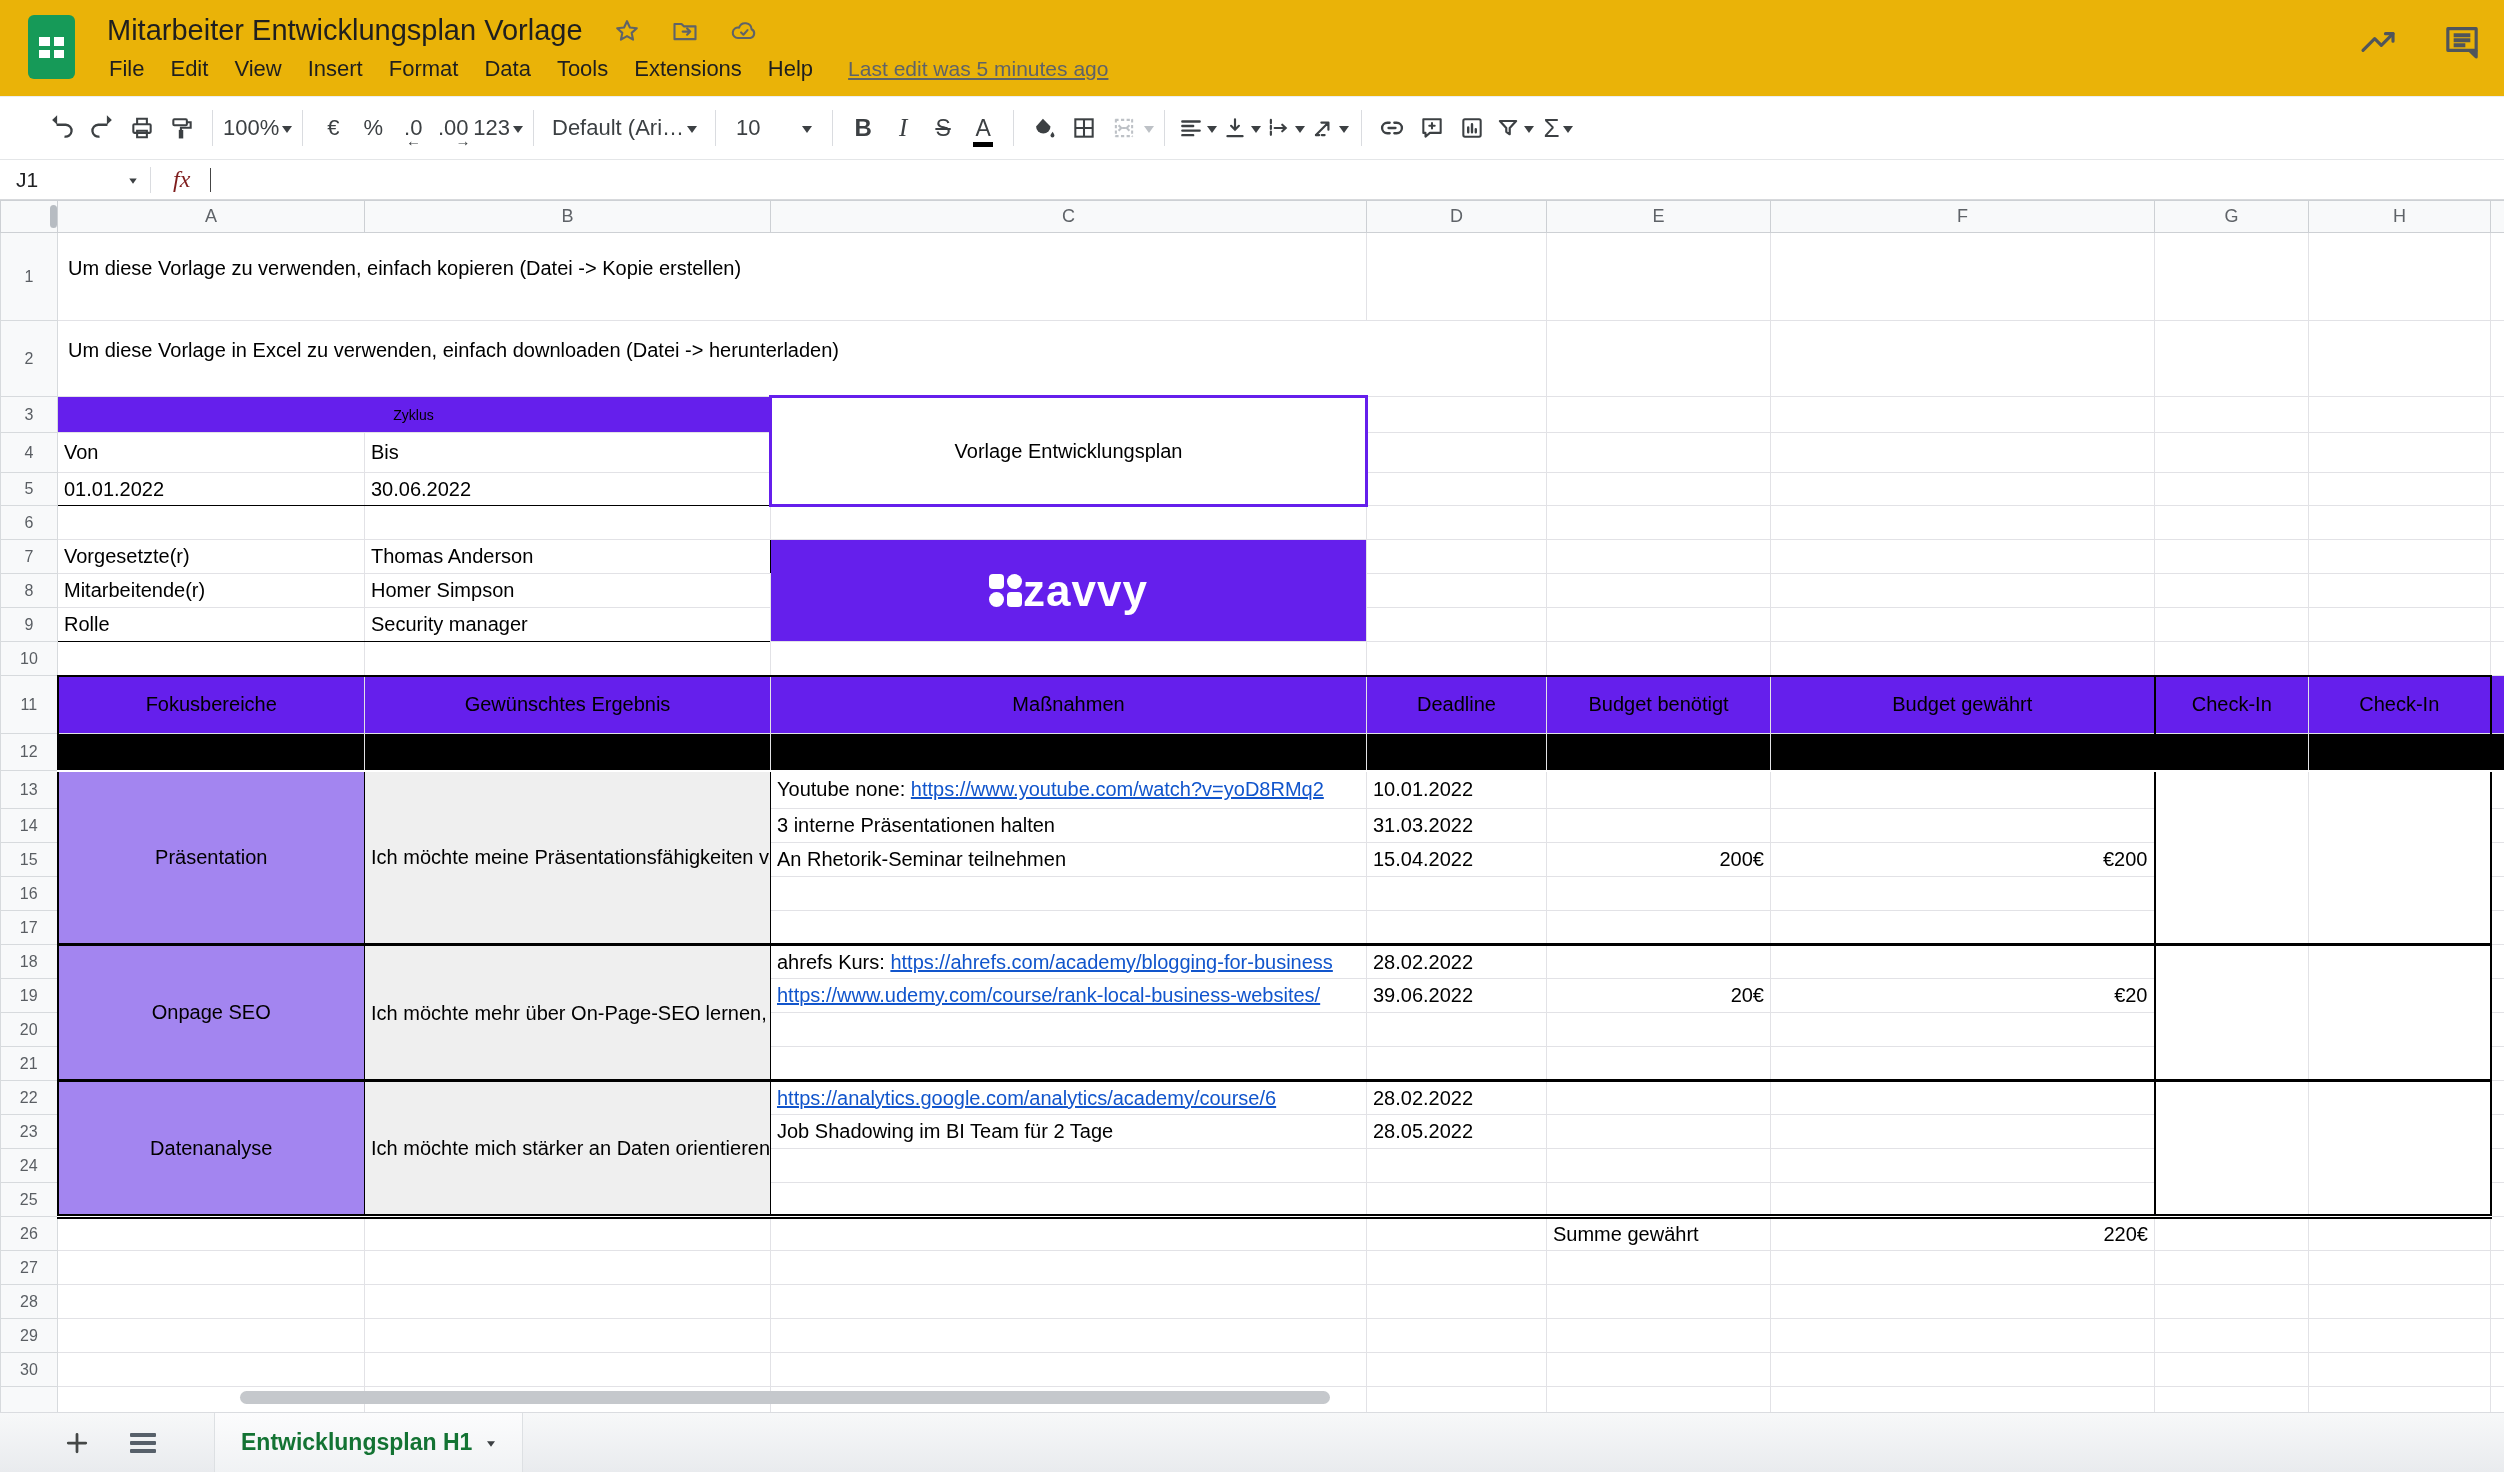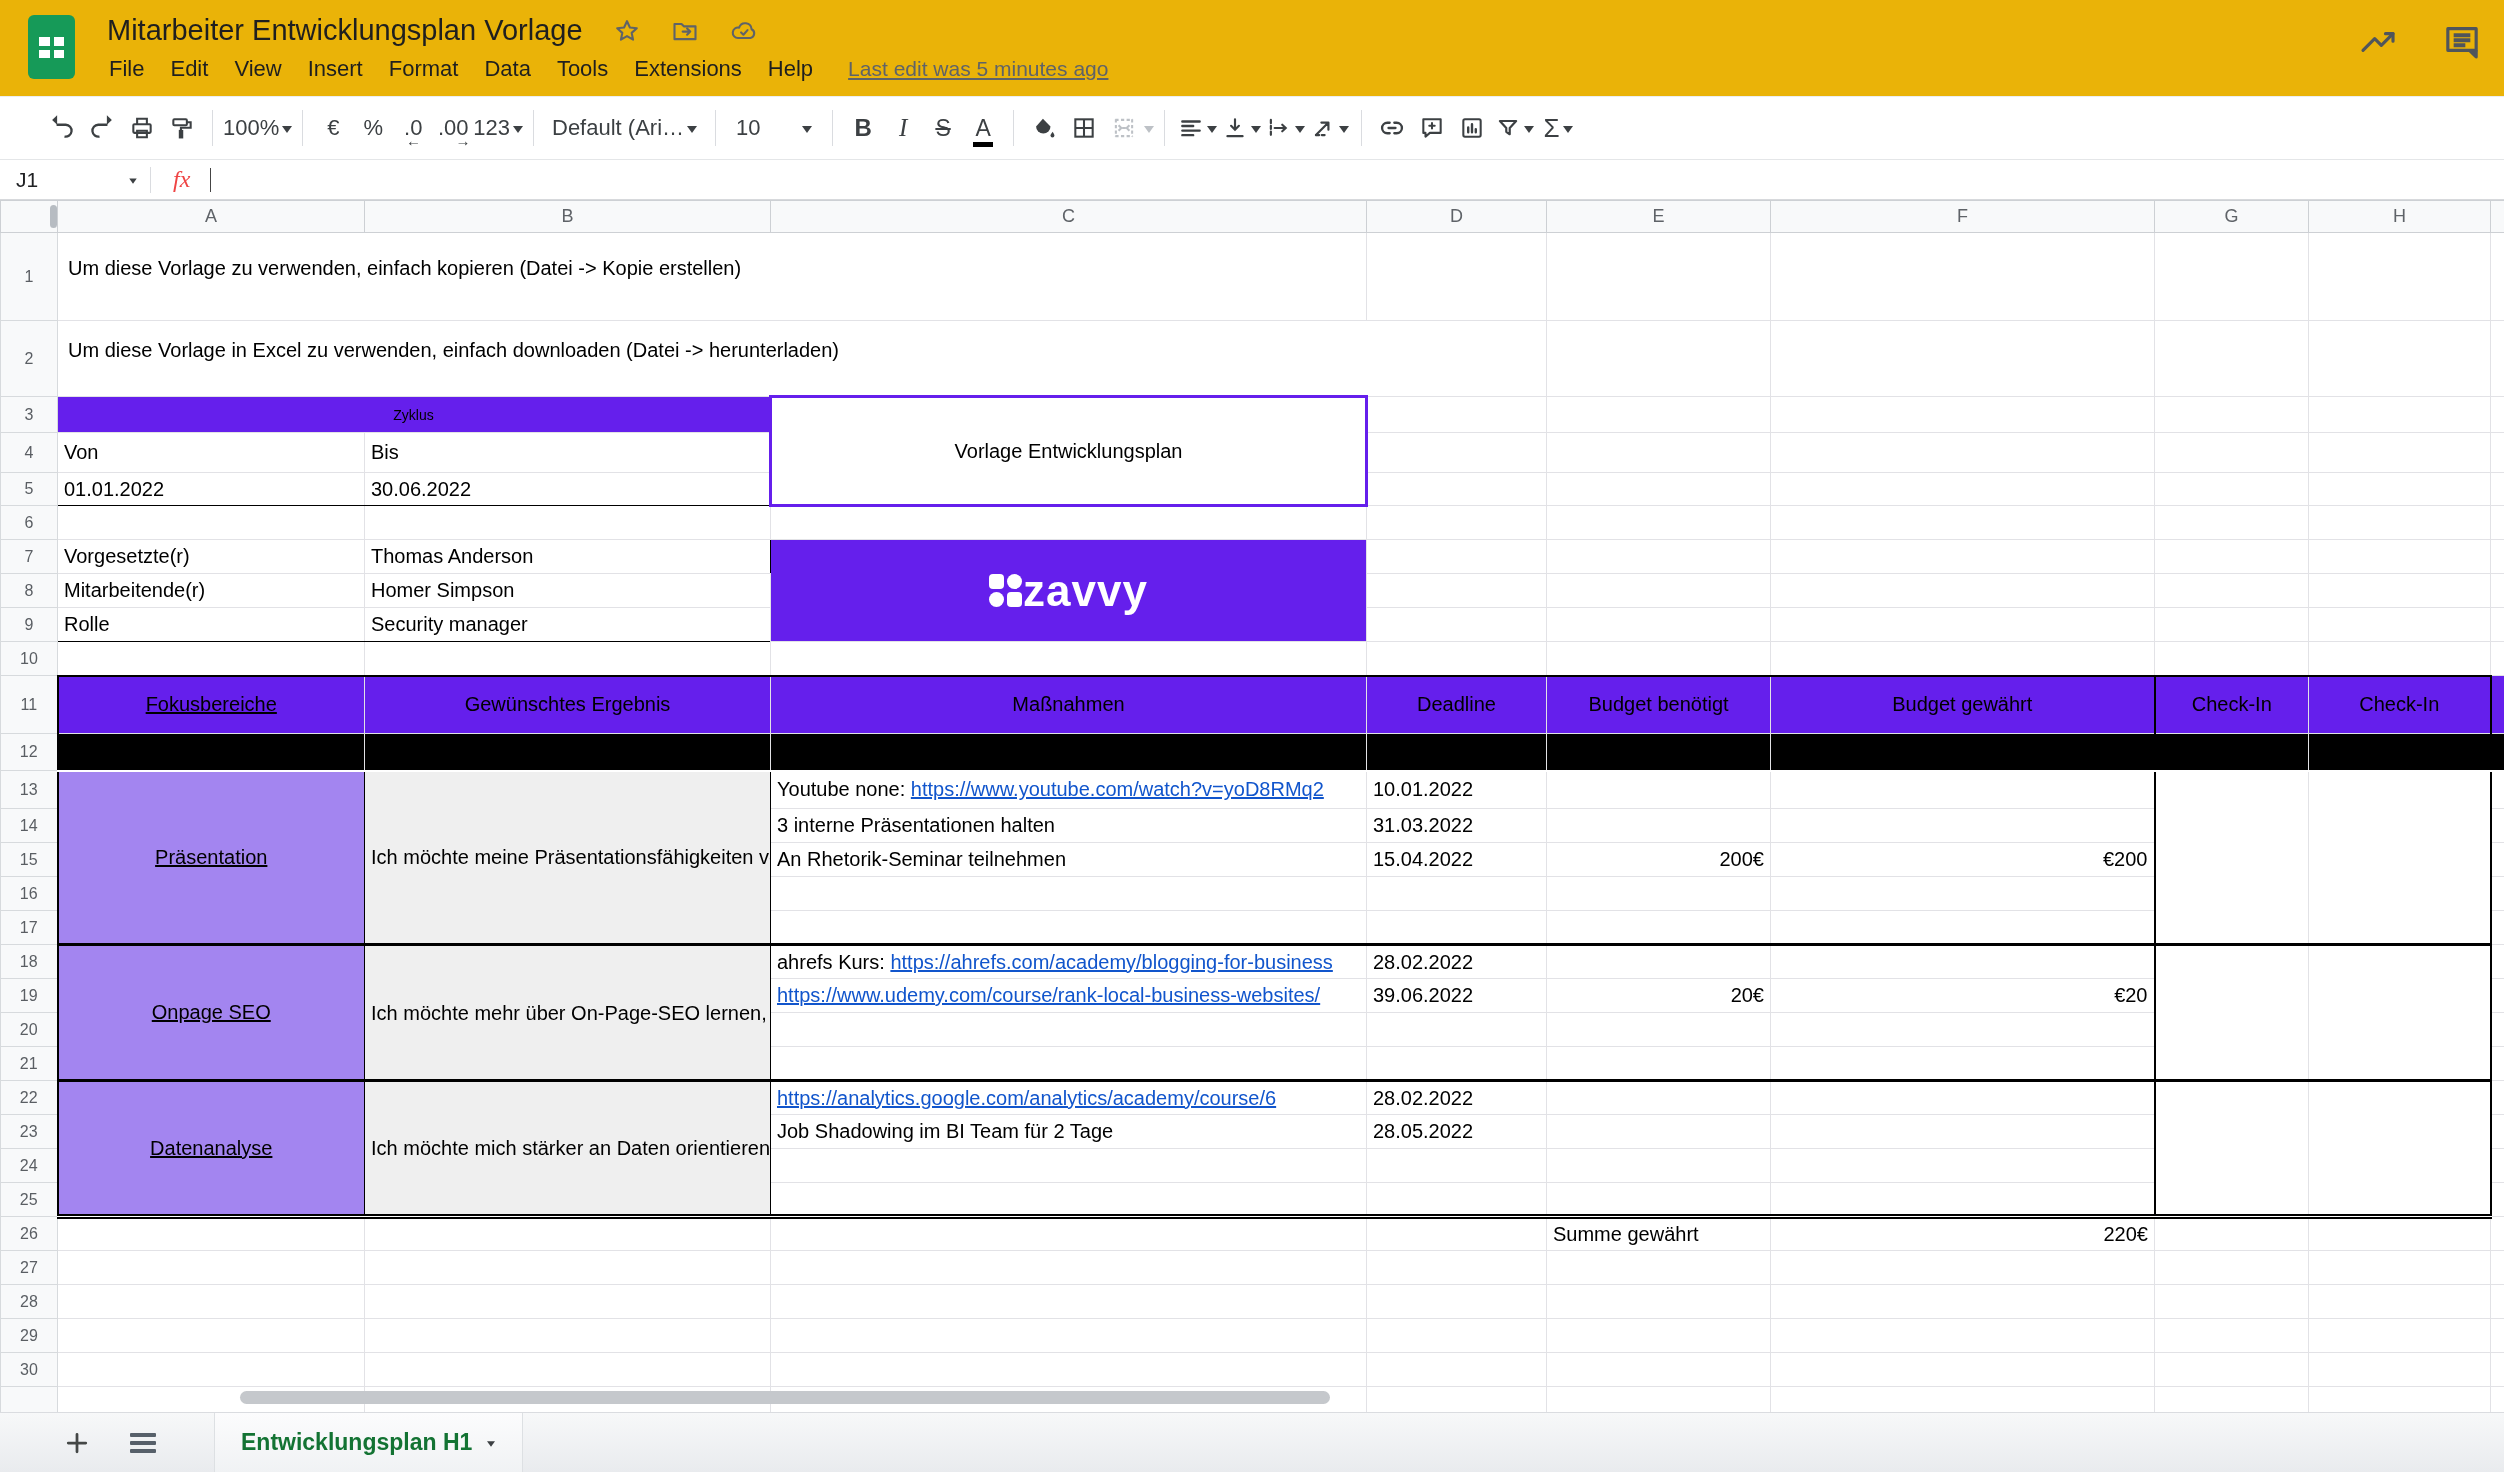--- a/index.html
+++ b/index.html
@@ -44,41 +44,41 @@
   .strike-b{text-decoration:line-through; font-size:23px;}
   .tcolor{position:relative; font-size:23px; line-height:1;}
   .tcolor::after{content:""; position:absolute; left:-2px; right:-2px; bottom:-7px; height:5px; background:#000;}
   .dis-ic{color:#bdc1c6;}
 
   
   .formulabar{height:40px; border-bottom:1px solid #d7d9dc; display:flex; align-items:center; background:#fff;}
   .namebox{width:150px; display:flex; align-items:center; justify-content:space-between; padding:0 12px 0 16px; font-size:21px; color:#202124;}
   .namebox .caret{transform:scale(.75);}
   .fx-div{width:1px; height:26px; background:#dadce0;}
-  .fx{font-family:"Liberation Serif", serif; font-style:italic; font-size:24px; color:#ef4444; margin:0 20px 0 22px;}
+  .fx{font-family:"Liberation Serif", serif; font-style:italic; font-size:24px; color:#7f1d1d; margin:0 20px 0 22px;}
   .cursorline{width:1px; height:24px; background:#444;}
 
   
   .sheet{position:absolute; top:200px; left:0; width:2504px; height:1212px; overflow:hidden; background:#fff;}
   table.grid{border-collapse:collapse; table-layout:fixed; width:2504px;}
   .grid td, .grid th{border:1px solid var(--gridline); font-size:20px; color:#000; vertical-align:middle; overflow:hidden; white-space:nowrap;}
   .grid th{background:#f8f9fa; border-color:#cdd0d4; color:var(--gray-ink); font-weight:normal; font-size:18px;}
   th.corner{position:relative;}
   th.corner::after{content:""; position:absolute; right:0; top:4px; bottom:4px; width:7px; background:#b7bcc2; border-radius:4px;}
   td.g{background:#f8f9fa; border-color:#d7dadd; color:#5a5e63; font-size:16px; text-align:center;}
   td.c{padding:0 6px;}
   .big{font-size:35px; color:#535353; vertical-align:bottom; padding:0 0 16px 10px !important;}
   .purple{background:var(--purple); border-color:var(--purple); color:#fff; text-align:center; font-size:23px; font-weight:500;}
   .blackrow{background:#000; border-color:#000; color:#fff; font-size:19px;}
   .hint-i{font-style:italic;}
   .lpurple{background:var(--light-purple); border-color:var(--light-purple); color:#fff; text-align:center; font-size:21px;}
   .goal{background:#efefef; vertical-align:top; white-space:normal; font-size:19px; line-height:24px; padding:5px 8px;}
   .vbox{border:3px solid var(--purple) !important; color:var(--purple); text-align:center; font-size:24px;}
   .zbox{background:var(--purple); border-color:var(--purple);}
-  .kb-l{border-left:2px solid #000 !important;text-decoration:underline;}
+  .kb-l{border-left:2px solid #000 !important;}
   .kb-r{border-right:2px solid #000 !important;}
   .kb-t{border-top:2px solid #000 !important;}
   .kb1-l{border-left:1.5px solid #000 !important;}
   .kb1-r{border-right:1.5px solid #000 !important;}
   .kb1-t{border-top:1.5px solid #000 !important;}
   .kb1-b{border-bottom:1.5px solid #000 !important;}
   .kb3-b{border-bottom:3px solid #000 !important;}
   .dbl-b{border-bottom:5px double #000 !important;}
   .wb-b{border-bottom:2px solid #fff !important;}
   .al-r{text-align:right;}

